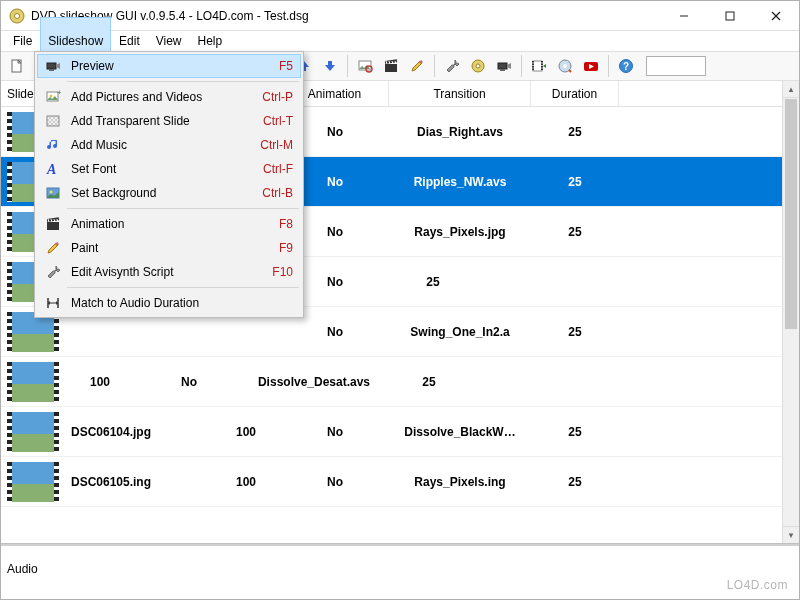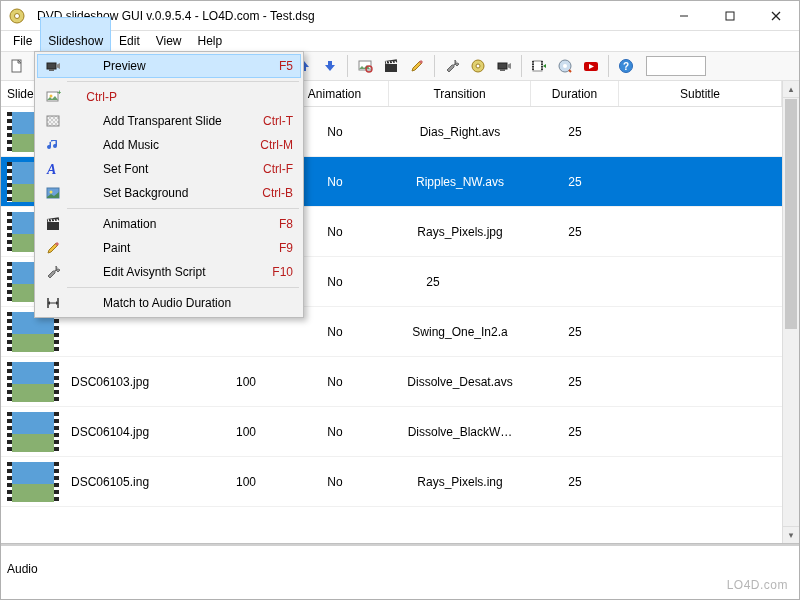--- a/index.html
+++ b/index.html
@@ -2,21 +2,21 @@
 <html><head>
 <meta charset="utf-8">
 <style>
 * { box-sizing: border-box; margin: 0; padding: 0; }
 body { font-family: "Segoe UI", Tahoma, sans-serif; font-size: 12px; background: #fff; width: 800px; height: 600px; overflow: hidden; position: relative; }
 
 .window { width: 800px; height: 600px; border: 1px solid #b0b0b0; display: flex; flex-direction: column; background: #fff; }
 
 .titlebar { height: 30px; display: flex; align-items: center; padding: 0 0 0 8px; background: #fff; border-bottom: 1px solid #e0e0e0; }
 .titlebar .app-icon { width: 16px; height: 16px; margin-right: 6px; display: inline-flex; align-items: center; justify-content: center; }
-.titlebar .title { flex: 1; font-size: 12px; color: #000; margin-left: 6px; }
+.titlebar .title { flex: 1; font-size: 12px; color: #000; }
 .win-controls { display: flex; margin-left: auto; }
 .win-btn { width: 46px; height: 29px; display: flex; align-items: center; justify-content: center; font-size: 14px; color: #222; }
 
 .menubar { height: 20px; display: flex; align-items: center; padding: 0 4px; font-size: 12px; }
 .menubar .mi { padding: 2px 8px; cursor: default; }
 .menubar .mi.active { background: #cce8ff; border: 1px solid #99d1ff; padding: 16px 7px; }
 
 .toolbar { height: 30px; border-top: 1px solid #e0e0e0; border-bottom: 1px solid #e0e0e0; display: flex; align-items: center; padding: 2px 4px; gap: 2px; background: #f8f8f8; }
 .tb-btn { width: 24px; height: 24px; display: flex; align-items: center; justify-content: center; border: 1px solid transparent; }
 .tb-sep { width: 1px; height: 22px; background: #d0d0d0; margin: 0 3px; }
@@ -32,41 +32,41 @@
 .col-file { width: 146px; text-align: left; justify-content: flex-start !important; }
 .col-dur1 { width: 70px; }
 .col-anim { width: 108px; }
 .col-trans { width: 142px; }
 .col-dur2 { width: 88px; }
 .col-sub { flex: 1; }
 
 .grid-body { }
 .row { display: flex; height: 50px; align-items: center; border-bottom: 1px solid #f0f0f0; }
 .row.selected { background: #0078d7; color: #fff; }
-.cell { padding: 4px 6px; font-size: 12px; display: flex; align-items: center; justify-content: center; }
+.cell { padding: 4px 6px; font-size: 12px; display: flex; align-items: center; justify-content: center; font-weight: bold; }
 .cell.col-file { justify-content: flex-start; }
 .cell.col-slide { justify-content: center; }
 .thumb { width: 52px; height: 40px; background: linear-gradient(#5aa0d8 55%, #88b070 55%); border-left: 5px solid #222; border-right: 5px solid #222; position: relative; }
 .thumb::before, .thumb::after { content: ""; position: absolute; top: 0; bottom: 0; width: 5px; background: repeating-linear-gradient(#222 0 4px, #fff 4px 7px); }
 .thumb::before { left: -5px; }
 .thumb::after { right: -5px; }
 
 .vscroll { position: absolute; right: 0; top: 0; bottom: 0; width: 17px; background: #f0f0f0; border-left: 1px solid #ddd; }
 .vscroll .up, .vscroll .down { height: 17px; display: flex; align-items: center; justify-content: center; font-size: 9px; color: #666; }
 .vscroll .up { border-bottom: 1px solid #ddd; }
 .vscroll .down { position: absolute; bottom: 0; left: 0; right: 0; border-top: 1px solid #ddd; }
 .vscroll .thumb-bar { position: absolute; left: 2px; right: 2px; top: 18px; height: 230px; background: #c8c8c8; }
 
 .audio-panel { height: 55px; border-top: 2px solid #d0d0d0; padding: 16px 6px; font-size: 12px; }
 
 .dropdown { position: absolute; left: 34px; top: 51px; width: 270px; background: #f2f2f2; border: 1px solid #bcbcbc; box-shadow: 3px 3px 6px rgba(0,0,0,0.25); z-index: 100; padding: 2px; }
 .dd-row { display: flex; align-items: center; height: 24px; padding: 0 4px; position: relative; }
 .dd-row.highlight { background: #cce8ff; border: 1px solid #99d1ff; padding: 0 3px; height: 24px; }
 .dd-icon { width: 24px; display: flex; align-items: center; justify-content: center; }
-.dd-label { flex: 1; padding-left: 6px; font-size: 12px; margin-left: 32px; }
+.dd-label { flex: 1; padding-left: 6px; font-size: 12px; }
 .dd-accel { width: 56px; text-align: right; color: #b91c1c; font-size: 12px; padding-right: 4px; }
 .dd-sep { height: 1px; background: #d6d6d6; margin: 3px 2px 3px 30px; }
 
 .watermark { position: absolute; right: 12px; bottom: 8px; font-size: 12px; color: rgba(120,120,120,0.55); font-weight: 500; letter-spacing: 0.5px; pointer-events: none; }
 
 svg { display: block; }
 </style>
 </head>
 <body>
 
@@ -262,21 +262,20 @@
   <div class="main">
     <div class="grid-wrap">
       <div class="grid">
         <div class="grid-head">
           <div class="gh col-slide">Slide</div>
           <div class="gh col-file">File</div>
           <div class="gh col-dur1">Duration</div>
           <div class="gh col-anim">Animation</div>
           <div class="gh col-trans">Transition</div>
           <div class="gh col-dur2">Duration</div>
-          <div class="gh col-sub">Subtitle</div>
         </div>
         <div class="grid-body" id="grid-body">
             <div class="row">
               <div class="cell col-slide">
                 <div class="thumb"></div>
               </div>
               <div class="cell col-file"></div>
               <div class="cell col-dur1"></div>
               <div class="cell col-anim">No</div>
               <div class="cell col-trans">Dias_Right.avs</div>
@@ -323,21 +322,20 @@
               <div class="cell col-dur1"></div>
               <div class="cell col-anim">No</div>
               <div class="cell col-trans">Swing_One_In2.a</div>
               <div class="cell col-dur2">25</div>
               <div class="cell col-sub"></div>
             </div>
             <div class="row">
               <div class="cell col-slide">
                 <div class="thumb"></div>
               </div>
-              <div class="cell col-file">DSC06103.jpg</div>
               <div class="cell col-dur1">100</div>
               <div class="cell col-anim">No</div>
               <div class="cell col-trans">Dissolve_Desat.avs</div>
               <div class="cell col-dur2">25</div>
               <div class="cell col-sub"></div>
             </div>
             <div class="row">
               <div class="cell col-slide">
                 <div class="thumb"></div>
               </div>
@@ -389,20 +387,21 @@
     <div class="dd-sep"></div>
     <div class="dd-row">
       <span class="dd-icon">
         <svg width="16" height="16">
           <rect x="2" y="3" width="11" height="9" fill="#fff" stroke="#888"></rect>
           <circle cx="6" cy="7" r="1.5" fill="#f0c040"></circle>
           <path d="M2 11 l3 -3 l2 2 l3 -3 l3 4 z" fill="#6aa06a"></path>
           <text x="12" y="6" font-size="8" fill="#2a8a2a">+</text>
         </svg>
       </span>
+      <span class="dd-label">Add Pictures and Videos</span>
       <span class="dd-accel">Ctrl-P</span>
     </div>
     <div class="dd-row">
       <span class="dd-icon">
         <svg width="16" height="16">
           <rect x="2" y="3" width="12" height="10" fill="url(#c)" stroke="#888"></rect>
           <defs>
             <pattern id="c" width="4" height="4" patternUnits="userSpaceOnUse">
               <rect width="2" height="2" fill="#ccc"></rect>
               <rect x="2" y="2" width="2" height="2" fill="#ccc"></rect>

